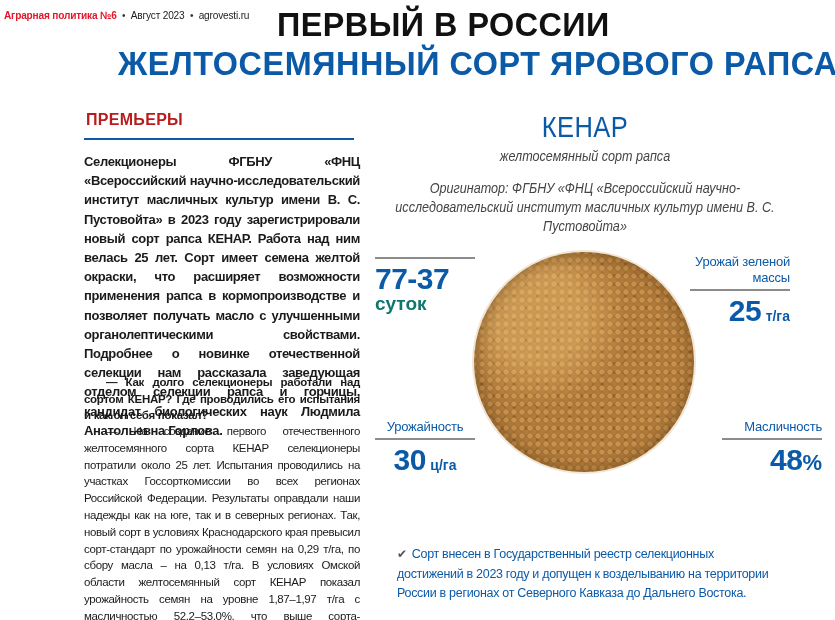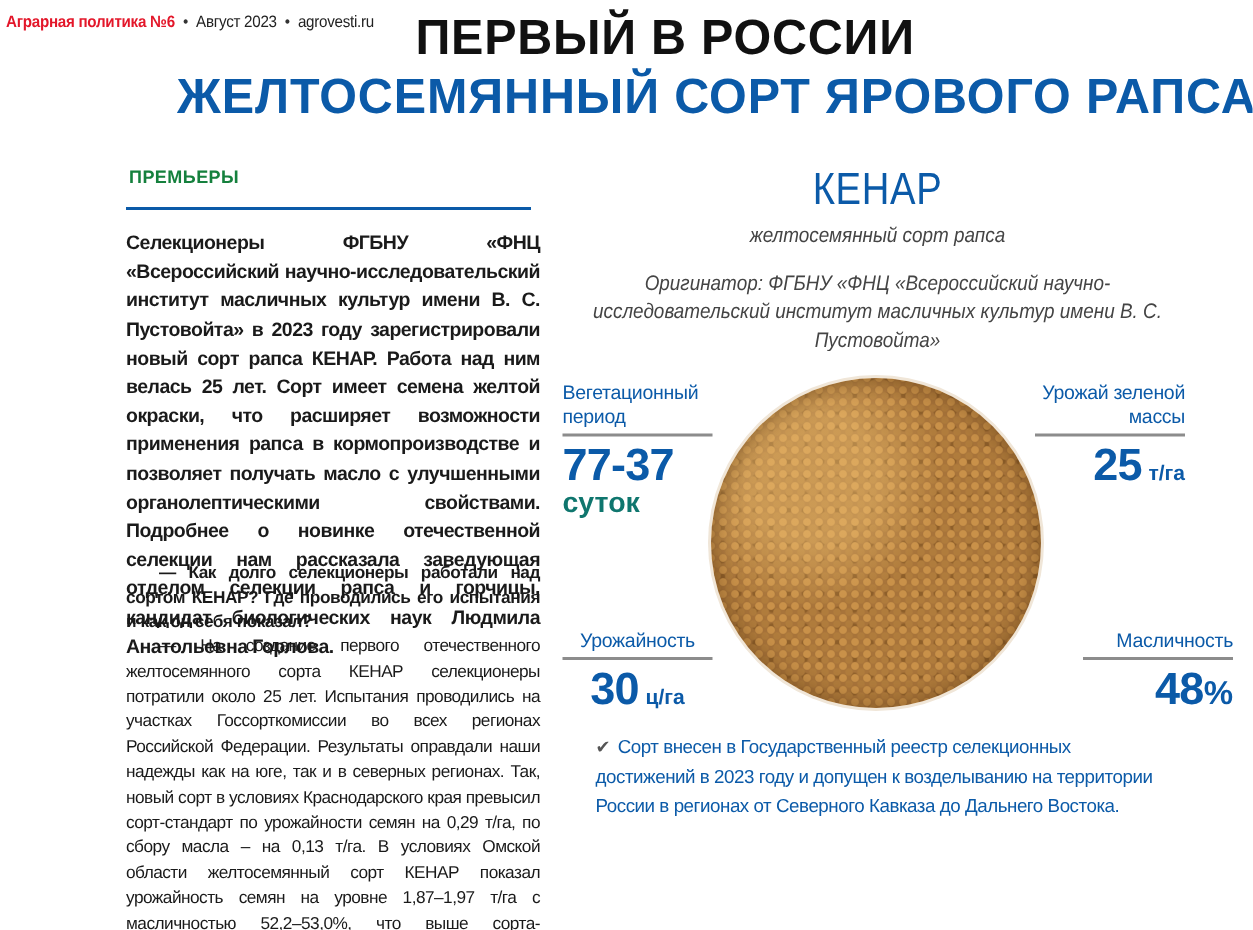--- a/index.html
+++ b/index.html
@@ -7,21 +7,21 @@
   body { position: relative; font-family: "Liberation Sans", sans-serif; color: #1a1a1a; }
 
   .running-head { position: absolute; left: 4px; top: 9px; font-family: "Liberation Sans", sans-serif; font-size: 11px; letter-spacing: -0.2px; transform: scaleX(0.92); transform-origin: left; white-space: nowrap; }
   .running-head .pub { color: #e3172a; font-weight: bold; }
   .running-head .sep { color: #333; padding: 0 3px; }
   .running-head .txt { color: #222; }
 
   .title1 { position: absolute; left: 277px; top: 6px; font-size: 33px; font-weight: bold; color: #111; letter-spacing: 0.5px; white-space: nowrap; transform: scaleX(0.98); transform-origin: left; }
   .title2 { position: absolute; left: 118px; top: 45px; font-size: 33px; font-weight: bold; color: #0b5aa8; letter-spacing: 0.6px; white-space: nowrap; transform: scaleX(0.98); transform-origin: left; }
 
-  .rubric { position: absolute; left: 86px; top: 111px; font-size: 12px; font-weight: bold; color: #15803d; letter-spacing: 0.3px; }
+  .rubric { position: absolute; left: 86px; top: 111px; font-size: 16px; font-weight: bold; color: #b91c1c; letter-spacing: 0.3px; }
   .rubric-line { position: absolute; left: 84px; top: 138px; width: 270px; height: 2px; background: #0b5aa8; }
 
   .col { position: absolute; left: 84px; width: 276px; font-family: "Liberation Sans", sans-serif; }
   .lead { top: 152px; font-size: 13px; font-weight: bold; line-height: 19.2px; text-align: justify; color: #1a1a1a; letter-spacing: -0.35px; }
   .question { top: 374px; font-size: 11.5px; font-weight: bold; line-height: 16.7px; text-align: justify; color: #1a1a1a; letter-spacing: -0.3px; text-indent: 22px; }
   .answer { top: 423px; font-size: 11.5px; line-height: 16.8px; text-align: justify; color: #1a1a1a; letter-spacing: -0.35px; text-indent: 22px; }
 
   .card-title { position: absolute; left: 370px; width: 430px; top: 110px; text-align: center; font-size: 30px; color: #0b5aa8; letter-spacing: 0.5px; transform: scaleX(0.85); }
   .card-subtitle { position: absolute; left: 370px; width: 430px; top: 148px; text-align: center; font-size: 14px; font-style: italic; color: #444; transform: scaleX(0.9); }
   .card-originator { position: absolute; left: 370px; width: 430px; top: 179px; text-align: center; font-size: 14px; font-style: italic; color: #444; line-height: 19px; transform: scaleX(0.9); }
@@ -42,21 +42,21 @@
   .seed-bowl { position: absolute; left: 474px; top: 252px; width: 220px; height: 220px; border-radius: 50%; overflow: hidden;
     background:
       radial-gradient(circle at 30% 30%, rgba(255,210,130,0.35) 0 20%, transparent 40%),
       radial-gradient(circle, #b07c3c 0 2px, transparent 3px) 0 0/8px 8px,
       radial-gradient(circle, #c99149 0 2.2px, transparent 3px) 4px 4px/8px 8px,
       radial-gradient(circle, #8e5f2a 0 1.6px, transparent 2.5px) 2px 6px/11px 11px,
       #a8743a;
     box-shadow: 0 0 0 2px #f0e6d8, inset 0 0 18px rgba(60,30,5,0.45);
   }
 
-  .registry-note { position: absolute; left: 397px; top: 489px; width: 385px; font-size: 12.5px; color: #0b5aa8; line-height: 19.5px; letter-spacing: -0.3px; }
+  .registry-note { position: absolute; left: 397px; top: 545px; width: 385px; font-size: 12.5px; color: #0b5aa8; line-height: 19.5px; letter-spacing: -0.3px; }
   .registry-note .check { color: #555; font-size: 12px; margin-right: 5px; }
 </style>
 </head>
 <body>
 
 <div class="running-head">
   <span class="pub">Аграрная политика №6</span>
   <span class="sep">•</span>
   <span class="txt">Август 2023</span>
   <span class="sep">•</span>
@@ -73,21 +73,20 @@
 <p class="col question">— Как долго селекционеры работали над сортом КЕНАР? Где проводились его испытания и как он себя показал?</p>
 <p class="col answer">— На создание первого отечественного желтосемянного сорта КЕНАР селекционеры потратили около 25 лет. Испытания проводились на участках Госсорткомиссии во всех регионах Российской Федерации. Результаты оправдали наши надежды как на юге, так и в северных регионах. Так, новый сорт в условиях Краснодарского края превысил сорт-стандарт по урожайности семян на 0,29 т/га, по сбору масла – на 0,13 т/га. В условиях Омской области желтосемянный сорт КЕНАР показал урожайность семян на уровне 1,87–1,97 т/га с масличностью 52,2–53,0%, что выше сорта-стандарта.</p>
 
 <div class="card-title">КЕНАР</div>
 <div class="card-subtitle">желтосемянный сорт рапса</div>
 <div class="card-originator">Оригинатор: ФГБНУ «ФНЦ «Всероссийский научно-исследовательский институт масличных культур имени В. С. Пустовойта»</div>
 
 <div class="seed-bowl" title="rapeseed seeds"></div>
 
 <div class="stat stat-veg">
-  <div class="label">Вегетационный период</div>
   <div class="rule"></div>
   <div class="val">77-37</div>
   <div class="unit-block">суток</div>
 </div>
 
 <div class="stat stat-green right">
   <div class="label">Урожай зеленой массы</div>
   <div class="rule"></div>
   <div><span class="val">25</span> <span class="unit">т/га</span></div>
 </div>

